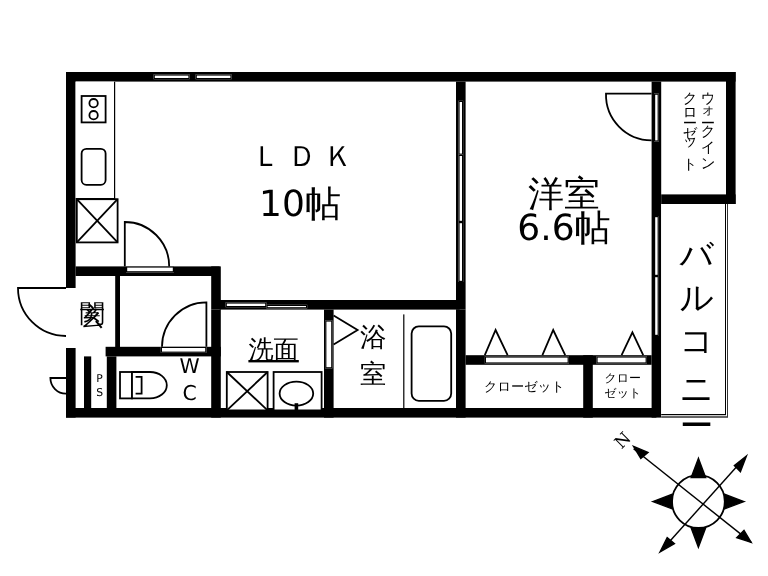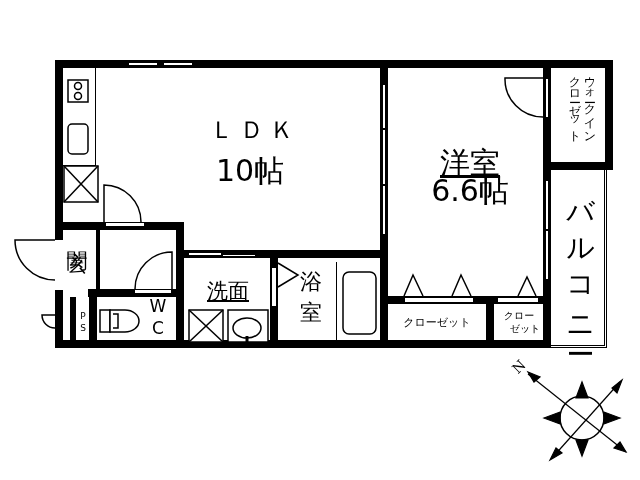--- a/index.html
+++ b/index.html
@@ -129,21 +129,21 @@
       <polygon points="582,382 576,398 588,398"></polygon>
       <polygon points="582,456 576,440 588,440"></polygon>
       <polygon points="544,418 560,412 560,424"></polygon>
       <polygon points="620,418 604,412 604,424"></polygon>
     </g>
   </svg>
 
   <div class="lbl" style="left:195px;top:118px;width:120px;font-size:24px;letter-spacing:6px;">ＬＤＫ</div>
   <div class="lbl" style="left:195px;top:156px;width:110px;font-size:30px;">10帖</div>
 
-  <div class="lbl" style="left:420px;top:148px;width:100px;font-size:30px;text-decoration:underline;">洋室</div>
+  <div class="lbl" style="left:420px;top:148px;width:100px;font-size:30px;">洋室</div>
   <div class="lbl" style="left:415px;top:176px;width:110px;font-size:30px;">6.6帖</div>
 
   <div class="lbl vtxt" style="left:584px;top:68px;font-size:12px;">ウォークイン</div>
   <div class="lbl vtxt" style="left:569px;top:68px;font-size:12px;">クローゼット</div>
 
   <div class="lbl vtxt" style="left:566px;top:180px;font-size:28px;letter-spacing:8px;">バルコニー</div>
 
   <div class="lbl vtxt" style="left:66px;top:235px;font-size:21px;">玄関</div>
 
   <div class="lbl" style="left:77px;top:312px;width:12px;font-size:9px;">P</div>
@@ -153,14 +153,14 @@
   <div class="lbl" style="left:148px;top:320px;width:20px;font-size:17px;">C</div>
 
   <div class="lbl" style="left:188px;top:281px;width:80px;font-size:21px;text-decoration:underline;">洗面</div>
 
   <div class="lbl" style="left:296px;top:271px;width:30px;font-size:22px;">浴</div>
   <div class="lbl" style="left:296px;top:302px;width:30px;font-size:22px;">室</div>
 
   <div class="lbl" style="left:388px;top:317px;width:98px;font-size:11px;">クローゼット</div>
 
   <div class="lbl" style="left:494px;top:311px;width:50px;font-size:10px;">クロー</div>
-  <div class="lbl" style="left:476px;top:324px;width:50px;font-size:10px;padding-left:24px;">ゼット</div>
+  <div class="lbl" style="left:494px;top:324px;width:50px;font-size:10px;">ゼット</div>
 </div>
 
 </body></html>

